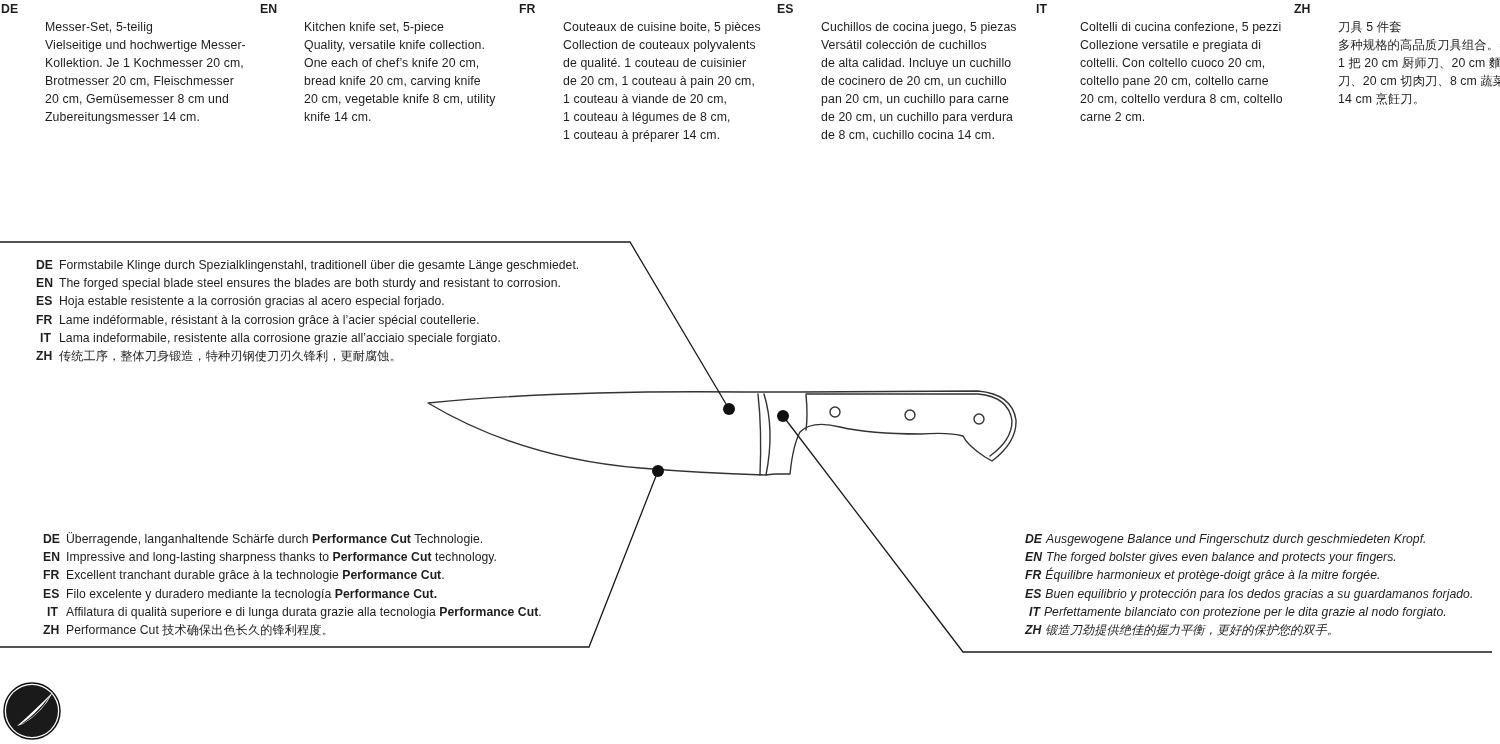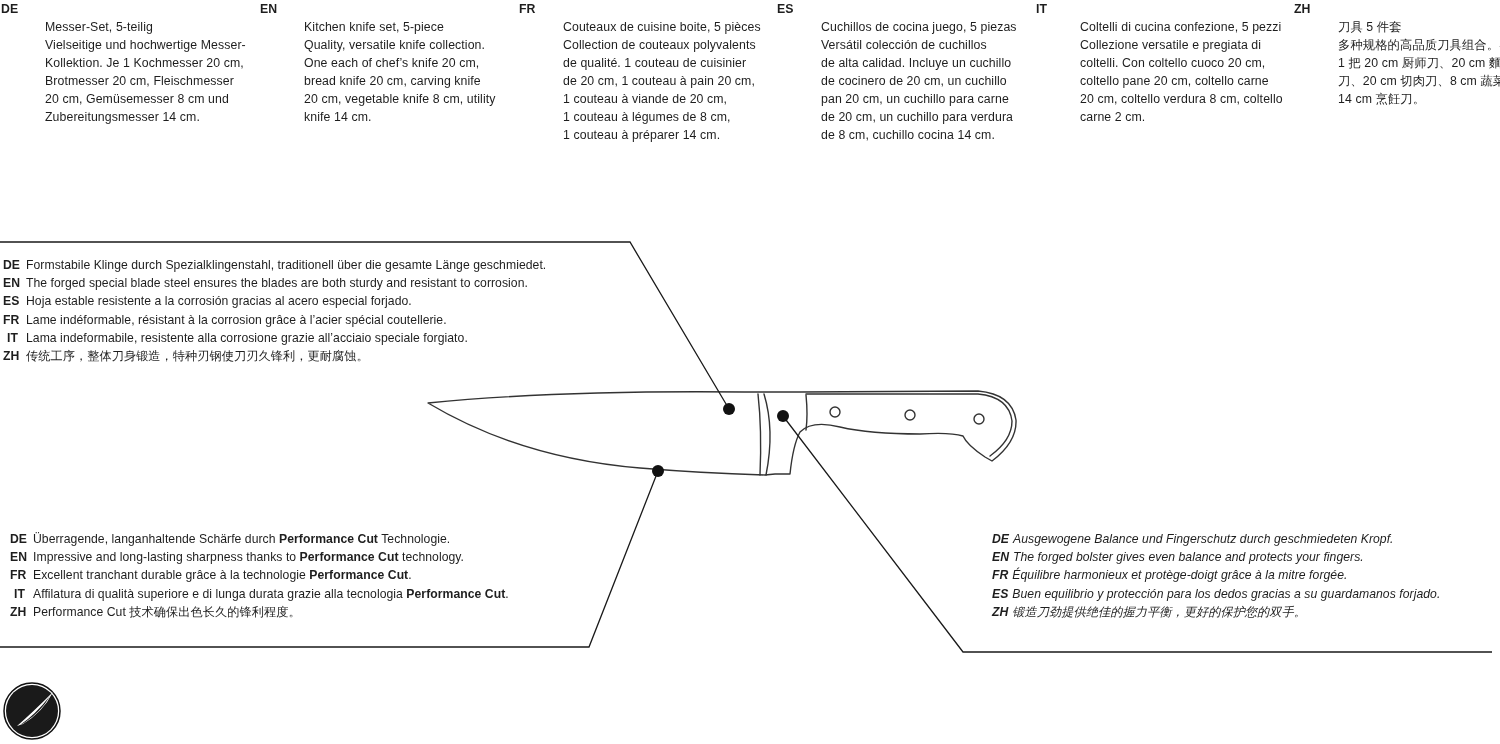--- a/index.html
+++ b/index.html
@@ -10,21 +10,21 @@
   }
   .col {
     position: absolute; top: 0; width: 240px;
     font-size: 12.3px; line-height: 18px; letter-spacing: 0.1px;
   }
   .col .lang { font-weight: bold; display: block; }
   .col .line { display: block; white-space: nowrap; padding-left: 44px; }
   .callout {
     position: absolute; font-size: 12.2px; line-height: 18.2px; letter-spacing: 0.05px;
   }
-  .callout .row { display: block; white-space: nowrap; }
+  .callout .row { display: block; white-space: nowrap; margin-left: 33px; }
   .callout .code { font-weight: bold; display: inline-block; width: 23px; }
   .callout.right .code { width: auto; margin-right: 4px; }
   .callout .code.it { padding-left: 4px; width: 19px; }
   .callout.right .code.it { padding-left: 4px; width: auto; }
   .callout b { font-weight: bold; }
   svg.drawing { position: absolute; left: 0; top: 0; }
   .logo { position: absolute; left: 3px; top: 682px; width: 58px; height: 58px; }
 </style>
 </head>
 <body>
@@ -119,29 +119,31 @@
   <span class="row"><span class="code">ES</span><span>Hoja estable resistente a la corrosión gracias al acero especial forjado.</span></span>
   <span class="row"><span class="code">FR</span><span>Lame indéformable, résistant à la corrosion grâce à l’acier spécial coutellerie.</span></span>
   <span class="row"><span class="code it">IT</span><span>Lama indeformabile, resistente alla corrosione grazie all’acciaio speciale forgiato.</span></span>
   <span class="row"><span class="code">ZH</span><span>传统工序，整体刀身锻造，特种刃钢使刀刃久锋利，更耐腐蚀。</span></span>
 </div>
 
 <div class="callout" style="left:10px; top:530px;">
   <span class="row"><span class="code">DE</span><span>Überragende, langanhaltende Schärfe durch </span><b>Performance Cut</b><span> Technologie.</span></span>
   <span class="row"><span class="code">EN</span><span>Impressive and long-lasting sharpness thanks to </span><b>Performance Cut</b><span> technology.</span></span>
   <span class="row"><span class="code">FR</span><span>Excellent tranchant durable grâce à la technologie </span><b>Performance Cut</b><span>.</span></span>
+  <span class="row"><span class="code">ES</span><span>Filo excelente y duradero mediante la tecnología </span><b>Performance Cut.</b><span></span></span>
   <span class="row"><span class="code it">IT</span><span>Affilatura di qualità superiore e di lunga durata grazie alla tecnologia </span><b>Performance Cut</b><span>.</span></span>
   <span class="row"><span class="code">ZH</span><span>Performance Cut 技术确保出色长久的锋利程度。</span><b></b><span></span></span>
 </div>
 
 <div class="callout right" style="left:992px; top:530px;font-style:italic;">
   <span class="row"><span class="code">DE</span><span>Ausgewogene Balance und Fingerschutz durch geschmiedeten Kropf.</span></span>
   <span class="row"><span class="code">EN</span><span>The forged bolster gives even balance and protects your fingers.</span></span>
   <span class="row"><span class="code">FR</span><span>Équilibre harmonieux et protège-doigt grâce à la mitre forgée.</span></span>
   <span class="row"><span class="code">ES</span><span>Buen equilibrio y protección para los dedos gracias a su guardamanos forjado.</span></span>
+  <span class="row"><span class="code it">IT</span><span>Perfettamente bilanciato con protezione per le dita grazie al nodo forgiato.</span></span>
   <span class="row"><span class="code">ZH</span><span>锻造刀劲提供绝佳的握力平衡，更好的保护您的双手。</span></span>
 </div>
 
 <svg class="logo" viewBox="0 0 58 58">
   <circle cx="29" cy="29" r="28" fill="#ffffff" stroke="#111" stroke-width="1.5"></circle>
   <circle cx="29" cy="29" r="26" fill="#1a1a1a"></circle>
   <path d="M 14 44 Q 30 30 50 10 Q 40 30 20 42 Z" fill="#ffffff"></path>
   <path d="M 17 43 Q 32 33 47 14 Q 38 30 21 41 Z" fill="#1a1a1a"></path>
 </svg>
 

